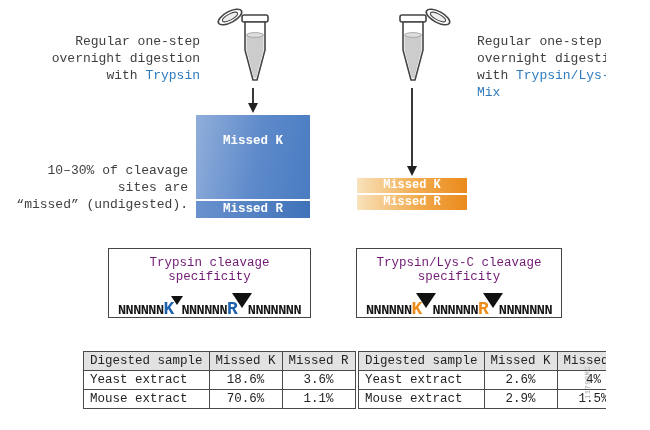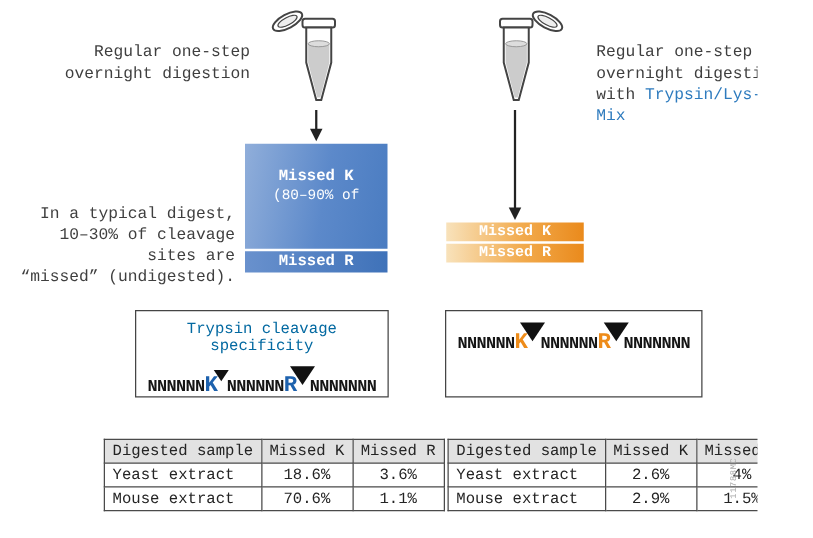--- a/index.html
+++ b/index.html
@@ -20,21 +20,21 @@
   .blue-box .main .b1{font-size:12.5px;font-weight:bold;}
   .blue-box .rbar{margin-top:2px;height:17px;background:linear-gradient(to right,#6991cd,#3f72b9);
                   color:#fff;text-align:center;font-weight:bold;font-size:12.5px;line-height:17px;}
   
   .obar{position:absolute;left:357px;width:110px;height:15px;
         background:linear-gradient(to right,#f8e2bb 0%,#f2ab4e 55%,#ea8a1c 100%);
         color:#fff;font-weight:bold;font-size:12px;text-align:center;line-height:15px;}
   
   .spec{position:absolute;top:248px;height:70px;border:1.5px solid #454545;background:#fff;
         box-sizing:border-box;text-align:center;}
-  .spec .title{font-size:12.5px;margin-top:7px;color:#0369a1;}
+  .spec .title{font-size:12.5px;margin-top:7px;color:#701a75;}
   .seq{display:flex;justify-content:center;align-items:flex-end;height:33px;margin-top:1px;
        font-weight:bold;font-size:13.5px;color:#151515;letter-spacing:-0.5px;white-space:nowrap;text-align:right;}
   .seq .site{font-size:18px;line-height:18px;letter-spacing:0;}
   .site-blue{color:#1e62ae;}
   .site-orange{color:#ee8c1a;}
   .tri{width:0;height:0;border-style:solid;display:inline-block;
        border-color:#111 transparent transparent transparent;}
   .tri-small{border-width:9px 6px 0 6px;margin:0 -2px 13px -3px;}
   .tri-large{border-width:15px 10px 0 10px;margin:0 -4px 10px -6px;}
   
@@ -51,20 +51,21 @@
          writing-mode:vertical-rl;transform:rotate(180deg);letter-spacing:0.5px;}
 </style>
 </head>
 <body>
 
 <div class="canvas">
 
   <div class="txt t-right" style="left:40px;top:33px;width:160px;">
     <div>Regular one-step</div>
     <div>overnight digestion</div>
+    <div><span>with </span><span class="blue">Trypsin</span></div>
   </div>
 
   <div class="tube" style="left:216px;top:4px;">
     <svg width="58" height="86" viewBox="0 0 58 86">
       <g stroke="#444" fill="#fff">
         <ellipse cx="14" cy="13" rx="13" ry="5.5" transform="rotate(-28 14 13)" stroke-width="1.6"></ellipse>
         <ellipse cx="14" cy="13" rx="8.5" ry="3" transform="rotate(-28 14 13)" fill="#eeeeee" stroke-width="1"></ellipse>
         <rect x="26" y="11" width="26" height="7" rx="2" stroke-width="1.6"></rect>
         <path d="M29,18 L29,46 L37,76 L41,76 L49,46 L49,18 Z" stroke-width="1.6"></path>
         <path d="M30.5,31 L30.5,46 L37.7,74 L40.3,74 L47.5,46 L47.5,31 Z" fill="#cccccc" stroke="none"></path>
@@ -76,27 +77,25 @@
   <div class="arrow" style="left:247px;top:88px;">
     <svg width="12" height="26" viewBox="0 0 12 26">
       <line x1="6" y1="0" x2="6" y2="16" stroke="#222" stroke-width="1.8"></line>
       <polygon points="1,15 11,15 6,25" fill="#222"></polygon>
     </svg>
   </div>
 
   <div class="blue-box">
     <div class="main">
       <div class="b1">Missed K</div>
-      <div>(80–90% of</div>
     </div>
     <div class="rbar">Missed R</div>
   </div>
 
   <div class="txt t-right" style="left:10px;top:162px;width:178px;">
-    <div>In a typical digest,</div>
     <div>10–30% of cleavage sites are</div>
     <div>“missed” (undigested).</div>
   </div>
 
   <div class="tube mirror" style="left:394px;top:4px;">
     <svg width="58" height="86" viewBox="0 0 58 86">
       <g stroke="#444" fill="#fff">
         <ellipse cx="14" cy="13" rx="13" ry="5.5" transform="rotate(-28 14 13)" stroke-width="1.6"></ellipse>
         <ellipse cx="14" cy="13" rx="8.5" ry="3" transform="rotate(-28 14 13)" fill="#eeeeee" stroke-width="1"></ellipse>
         <rect x="26" y="11" width="26" height="7" rx="2" stroke-width="1.6"></rect>
@@ -131,20 +130,21 @@
         <span class="site site-blue">K</span>
         <span class="tri tri-small"></span>
         <span>NNNNNN</span>
         <span class="site site-blue">R</span>
         <span class="tri tri-large"></span>
         <span>NNNNNNN</span>
     </div>
   </div>
 
   <div class="spec" style="left:356px;width:206px;">
+    <div class="title">Trypsin/Lys-C cleavage specificity</div>
     <div class="seq">
       <span>NNNNNN</span>
         <span class="site site-orange">K</span>
         <span class="tri tri-large"></span>
         <span>NNNNNN</span>
         <span class="site site-orange">R</span>
         <span class="tri tri-large"></span>
         <span>NNNNNNN</span>
     </div>
   </div>

